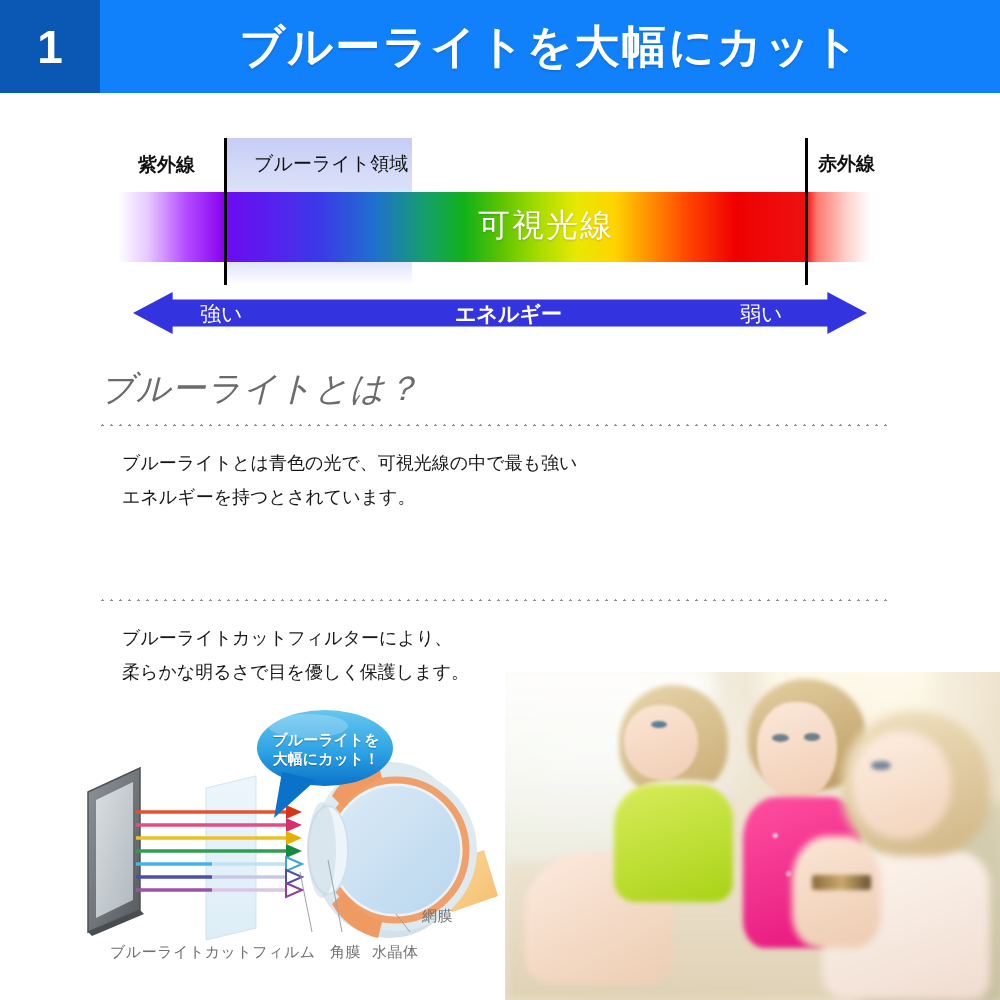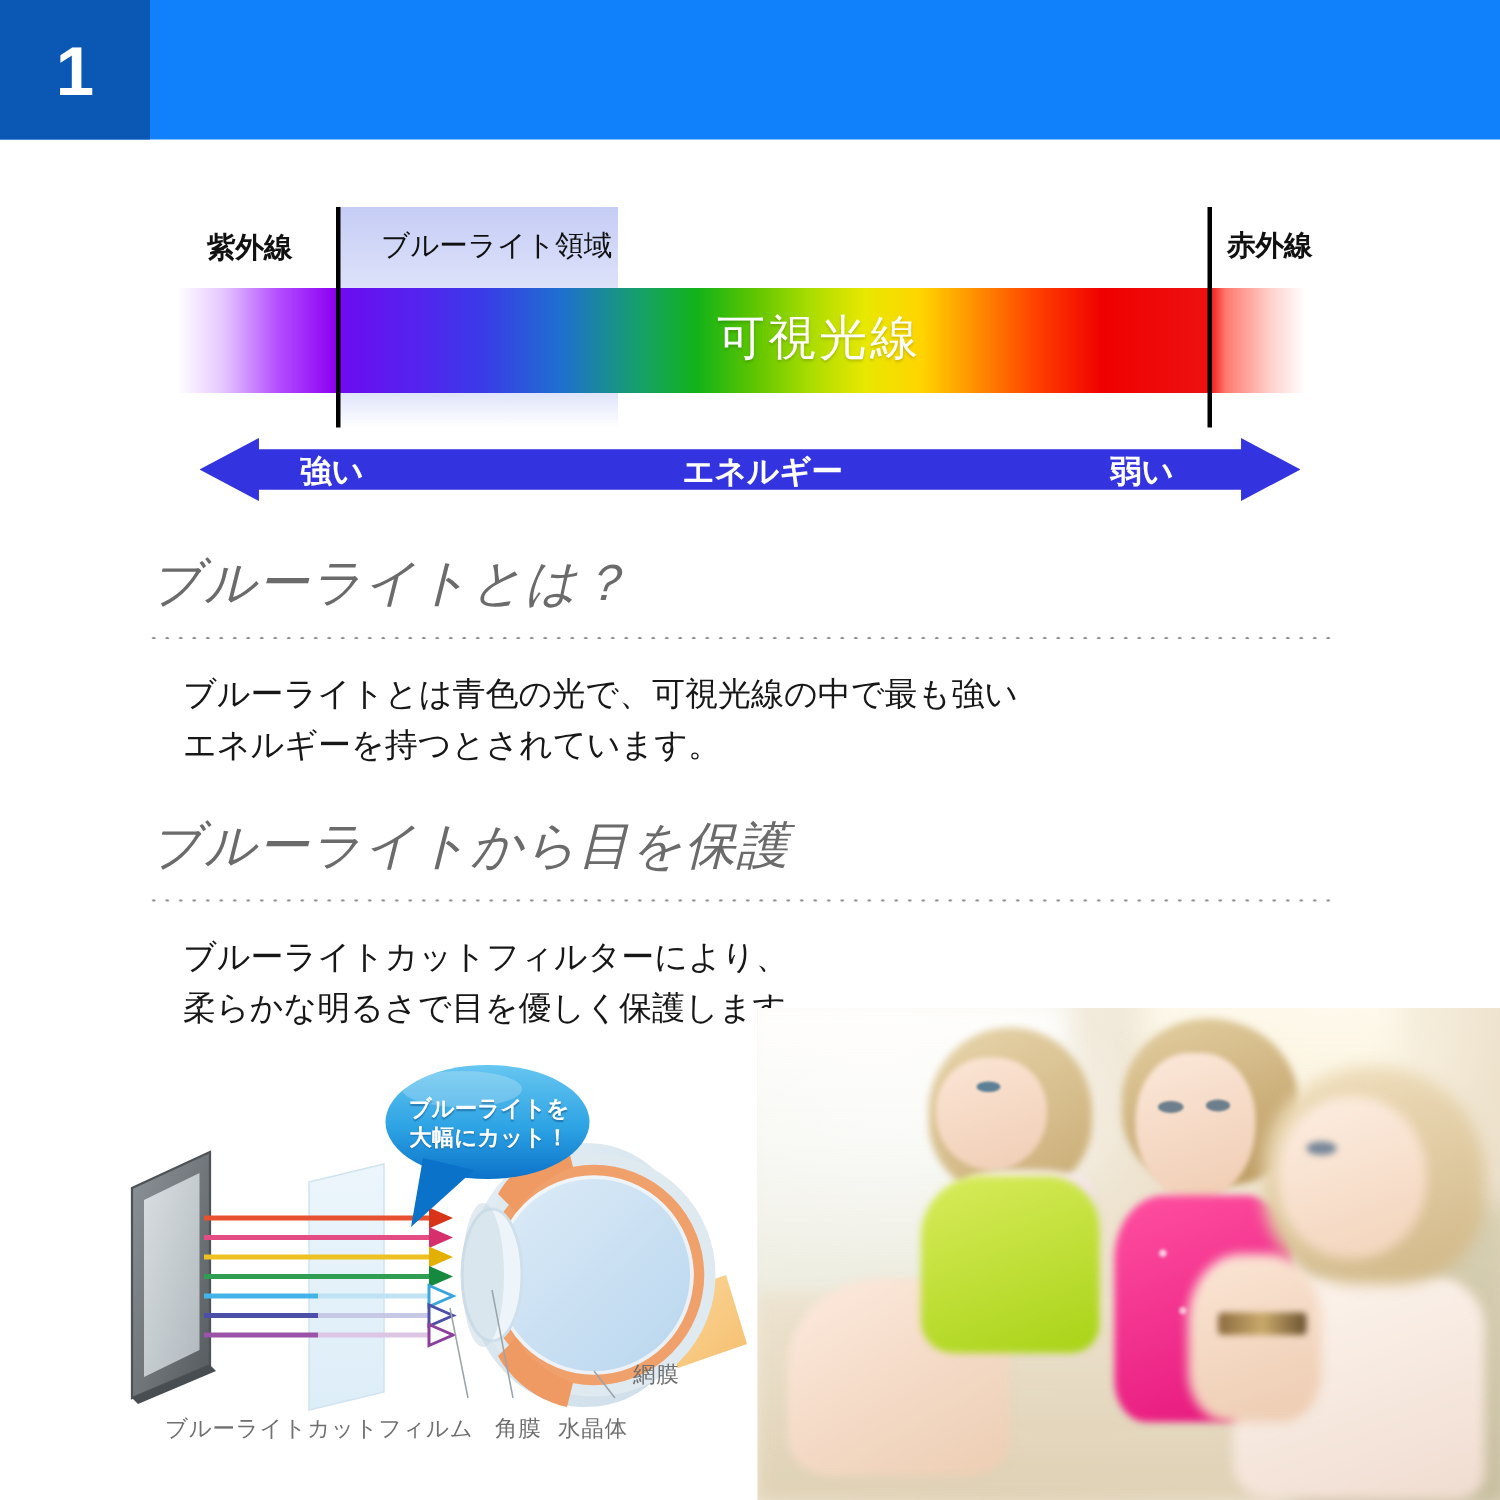--- a/index.html
+++ b/index.html
@@ -59,37 +59,37 @@
   .lbl-bl{left:238px;top:151px;font-weight:normal;margin-left:16px;}
   .lbl-ir{left:818px;top:151px;}
   .lbl-visible{position:absolute;left:478px;top:204px;font-size:32px;color:#ffffff;
     font-weight:normal;letter-spacing:2px;text-shadow:0 1px 2px rgba(0,0,0,.18);white-space:nowrap;}
 
   
   .energy-arrow{position:absolute;left:133px;top:292px;width:734px;height:42px;
     background:#3333e0;
     clip-path:polygon(0% 50%, 5.4% 0%, 5.4% 18%, 94.6% 18%, 94.6% 0%, 100% 50%,
                       94.6% 100%, 94.6% 82%, 5.4% 82%, 5.4% 100%);}
-  .energy-txt{position:absolute;color:#ffffff;font-size:21px;font-weight:bold;top:300px;white-space:nowrap;}
+  .energy-txt{position:absolute;color:#ffffff;font-size:21px;font-weight:normal;top:300px;white-space:nowrap;}
   .e-strong{left:200px;}
   .e-mid{left:455px;font-weight:bold;}
   .e-weak{left:740px;}
 
   
   .sec-heading{position:absolute;font-size:34px;color:#6b6b6b;letter-spacing:1px;white-space:nowrap;font-style:italic;}
   .sec-h1{left:100px;top:366px;}
   .sec-h2{left:100px;top:541px;}
 
   .dotted{position:absolute;left:98px;width:790px;height:2px;
     background-image:radial-gradient(circle, #8d8d8d 0 1px, transparent 1.2px);
     background-size:9px 3px;background-repeat:repeat-x;background-position:0 0;}
   .dot1{top:424px;}
   .dot2{top:599px;}
 
-  .body-txt{position:absolute;font-size:22px;color:#171717;line-height:34px;white-space:pre-line;}
+  .body-txt{position:absolute;font-size:18px;color:#171717;line-height:34px;white-space:pre-line;}
   .body1{left:122px;top:446px;}
   .body2{left:122px;top:621px;}
 
   
   .photo{position:absolute;left:505px;top:672px;width:495px;height:328px;overflow:hidden;
     background:#f3ece2;}
   .ph-bg{position:absolute;inset:0;
     background:
       radial-gradient(ellipse 50% 45% at 18% 22%, rgba(255,255,255,.95), rgba(255,255,255,0) 70%),
       radial-gradient(ellipse 40% 60% at 78% 10%, rgba(255,250,235,.9), rgba(255,250,235,0) 70%),
@@ -163,20 +163,23 @@
 </style>
 </head>
 <body>
 
 <div class="page">
 
   <div class="header">
     <div class="header-num-block">
       <span class="header-num">1</span>
     </div>
+    <div class="header-title">
+      <span>ブルーライトを大幅にカット</span>
+    </div>
   </div>
 
   <div>
     <div class="bl-band"></div>
     <div class="spec-bar"></div>
     <div class="bl-band-lower"></div>
     <div class="divider-line divider-left"></div>
     <div class="divider-line divider-right"></div>
 
     <div class="spec-label lbl-uv">紫外線</div>
@@ -188,21 +191,20 @@
     <div class="energy-txt e-strong">強い</div>
     <div class="energy-txt e-mid">エネルギー</div>
     <div class="energy-txt e-weak">弱い</div>
   </div>
 
   <div class="sec-heading sec-h1">ブルーライトとは？</div>
   <div class="dotted dot1"></div>
   <div class="body-txt body1">ブルーライトとは青色の光で、可視光線の中で最も強い
 エネルギーを持つとされています。</div>
 
-  <div class="sec-heading sec-h2">ブルーライトから目を保護</div>
   <div class="dotted dot2"></div>
   <div class="body-txt body2">ブルーライトカットフィルターにより、
 柔らかな明るさで目を優しく保護します。</div>
 
   <div class="photo">
     <div class="ph-bg"></div>
     <div class="ph-win"></div>
     <div class="ph-win2"></div>
     <div class="ph-couch"></div>
     <div class="ph-couch-r"></div>

